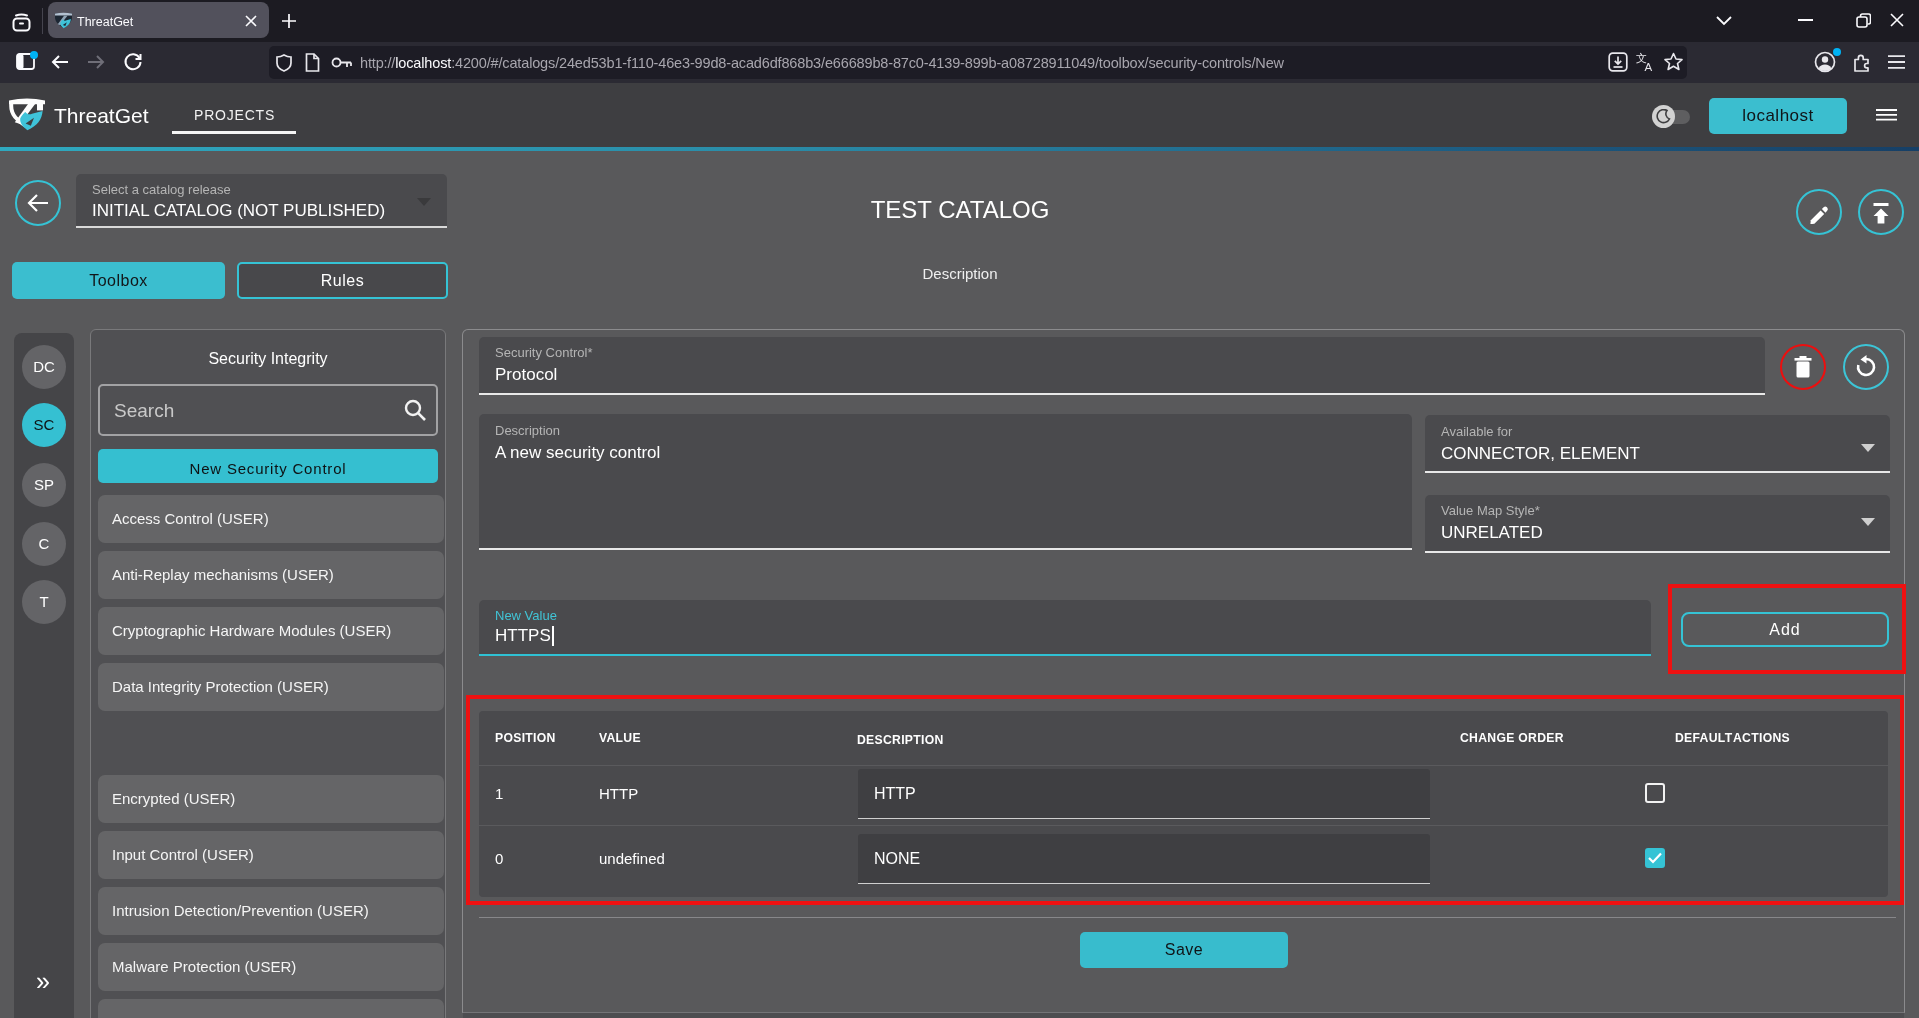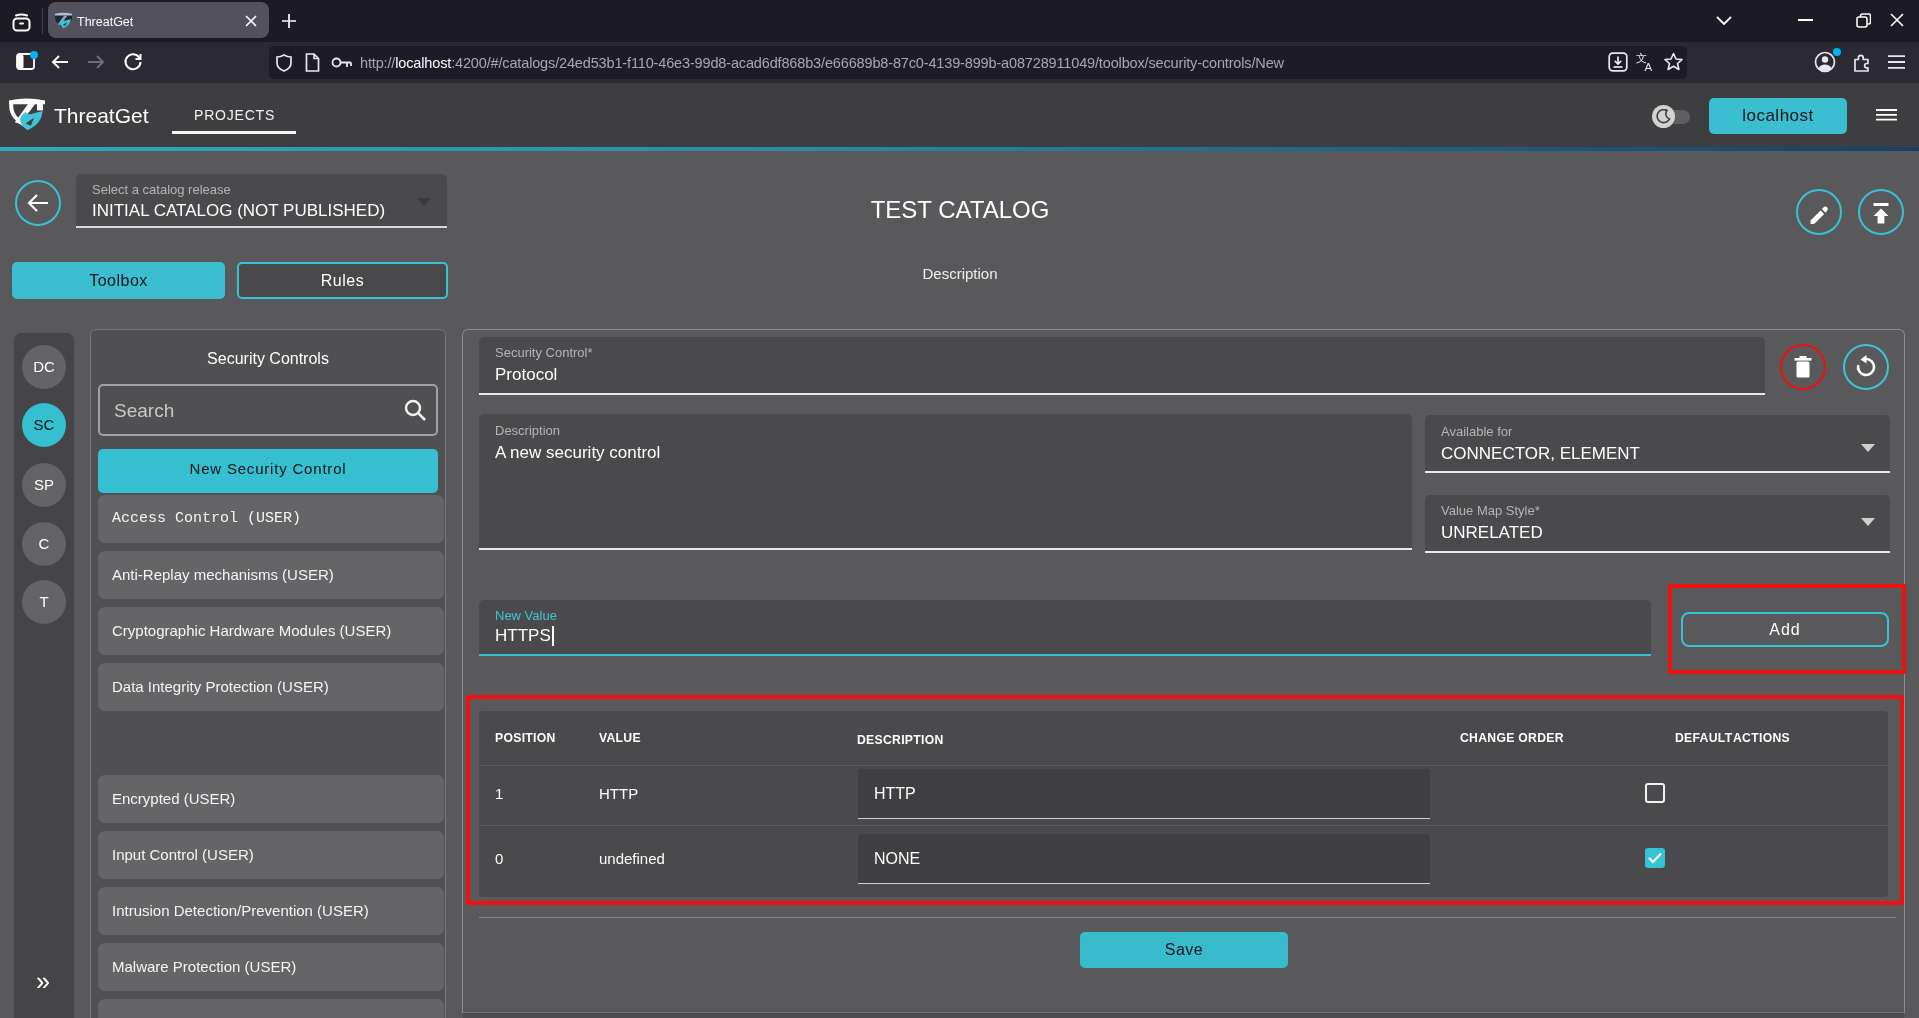--- a/index.html
+++ b/index.html
@@ -39,21 +39,21 @@
   
   #rail { left:14px; top:333px; width:60px; height:685px; background:#454548; border-radius:8px 8px 0 0; }
   .railc { position:absolute; left:22px; width:44px; height:44px; border-radius:50%; background:#646467;
      color:#fff; font-size:15px; text-align:center; line-height:44px; }
   
   #secpanel { left:90px; top:329px; width:356px; height:695px; background:#505053;
      border:1px solid #79797b; border-radius:6px 6px 0 0; }
   #sectitle { left:90px; top:350px; width:356px; text-align:center; font-size:16px; color:#fff; }
   #search { left:98px; top:384px; width:340px; height:52px; border:2px solid #a2a2a4; border-radius:5px; }
   #searchtxt { left:114px; top:400px; font-size:19px; color:#c9c9c9; }
-  #newsec { left:98px; top:449px; width:340px; height:44px; background:#35bfd0; border-radius:5px;
+  #newsec { left:98px; top:449px; width:340px; height:34px; background:#35bfd0; border-radius:5px;
      color:#0e1214; font-size:15px; text-align:center; line-height:39px; letter-spacing:0.8px; }
   .item { position:absolute; left:98px; width:346px; height:48px; background:#656567; border-radius:7px;
      color:#f5f5f5; font-size:15px; line-height:48px; padding-left:14px; }
 
   
   #card { left:462px; top:329px; width:1443px; height:684px; border:1px solid #8b8b8d;
      border-radius:6px 6px 0 0; border-bottom:1px solid #747477; }
   .field { position:absolute; background:#4a4a4d; border-radius:5px 5px 0 0; }
   .fval { position:absolute; font-size:17px; color:#fff; }
   .caret { position:absolute; width:0; height:0; border-left:7px solid transparent;
@@ -229,29 +229,29 @@
 
   <div class="abs" id="rail"></div>
   <div class="railc" style="top:345px;">DC</div>
   <div class="railc" style="top:403px; background:#35c0d2; color:#0e1214;">SC</div>
   <div class="railc" style="top:463px;">SP</div>
   <div class="railc" style="top:522px;">C</div>
   <div class="railc" style="top:580px;">T</div>
   <div class="abs" style="left:36px; top:967px; font-size:25px; color:#fff;">»</div>
 
   <div class="abs" id="secpanel"></div>
-  <div class="abs" id="sectitle">Security Controls</div>
+  <div class="abs" id="sectitle">Security Integrity</div>
   <div class="abs" id="search"></div>
   <div class="abs" id="searchtxt">Search</div>
   <svg class="abs" style="left:403px; top:398px;" width="24" height="24" viewBox="0 0 24 24">
     <circle cx="10" cy="10" r="7" fill="none" stroke="#f2f2f2" stroke-width="2.4"></circle>
     <path d="M15.2 15.2 L22 22" stroke="#f2f2f2" stroke-width="2.6"></path>
   </svg>
   <div class="abs" id="newsec">New Security Control</div>
-  <div class="item" style="top:495px;font-family:Liberation Mono, monospace;">Access Control (USER)</div>
+  <div class="item" style="top:495px;">Access Control (USER)</div>
   <div class="item" style="top:607px;">Cryptographic Hardware Modules (USER)</div>
   <div class="item" style="top:551px;">Anti-Replay mechanisms (USER)</div>
   <div class="item" style="top:663px;">Data Integrity Protection (USER)</div>
   <div class="item" style="top:775px;">Encrypted (USER)</div>
   <div class="item" style="top:887px;">Intrusion Detection/Prevention (USER)</div>
   <div class="item" style="top:831px;">Input Control (USER)</div>
   <div class="item" style="top:943px;">Malware Protection (USER)</div>
   <div class="item" style="top:999px;"></div>
 
   <div class="abs" id="card"></div>

